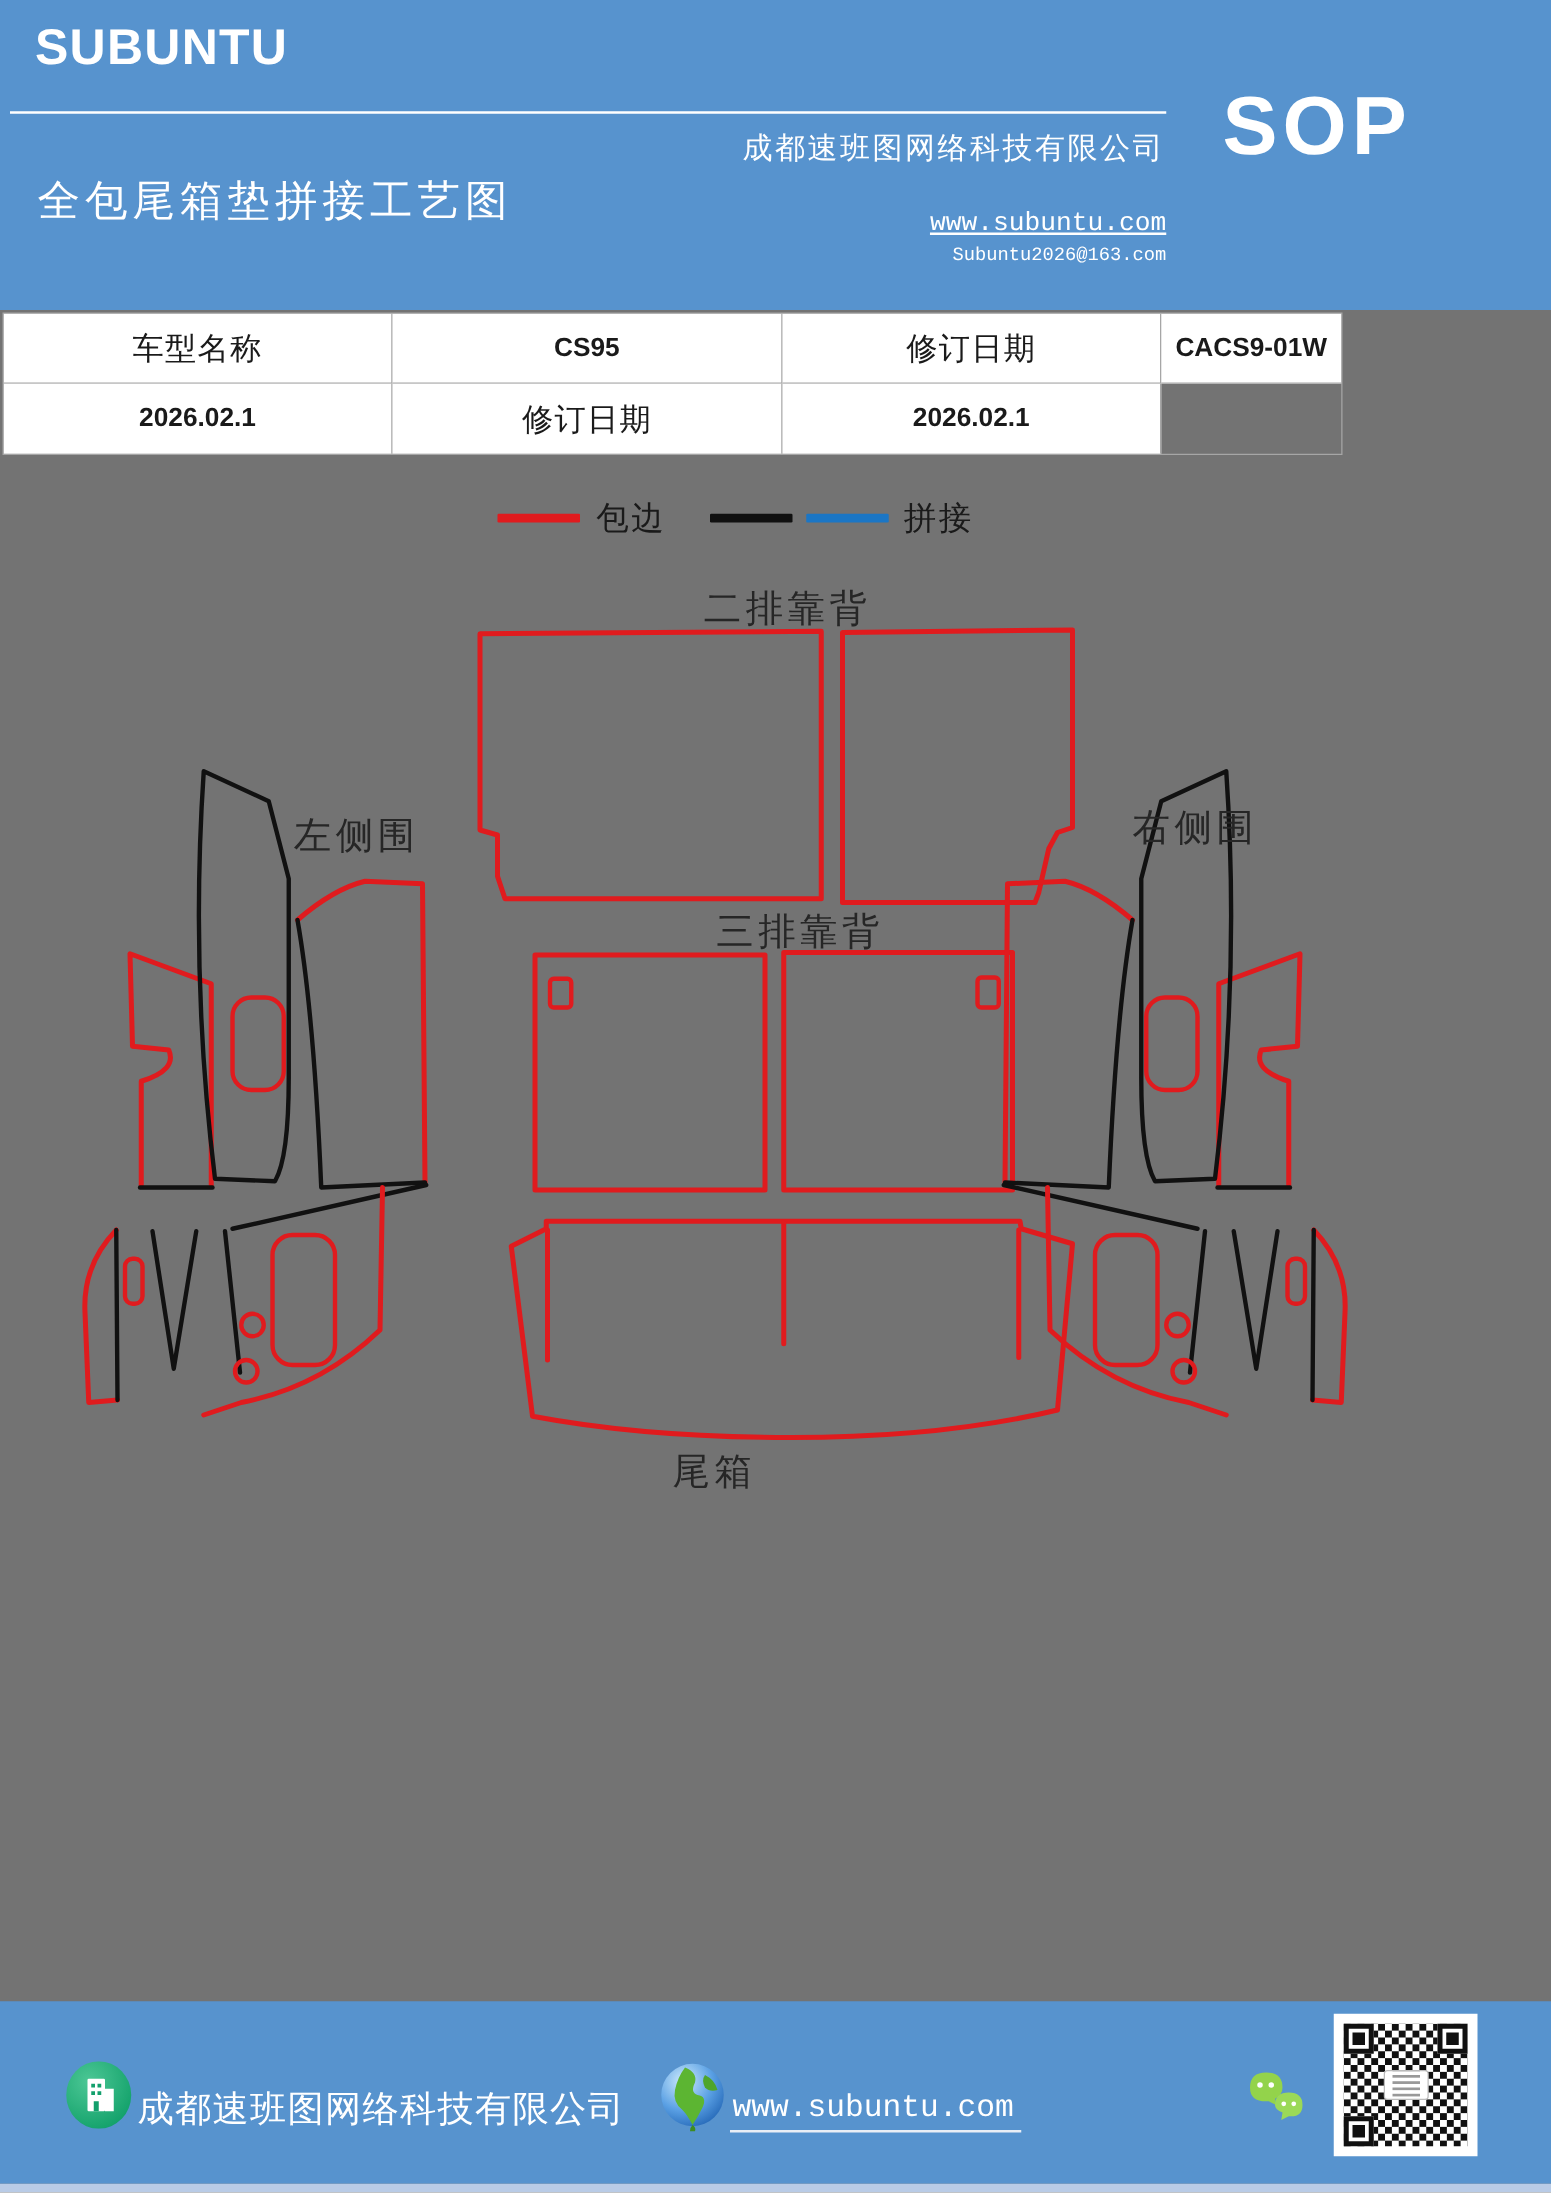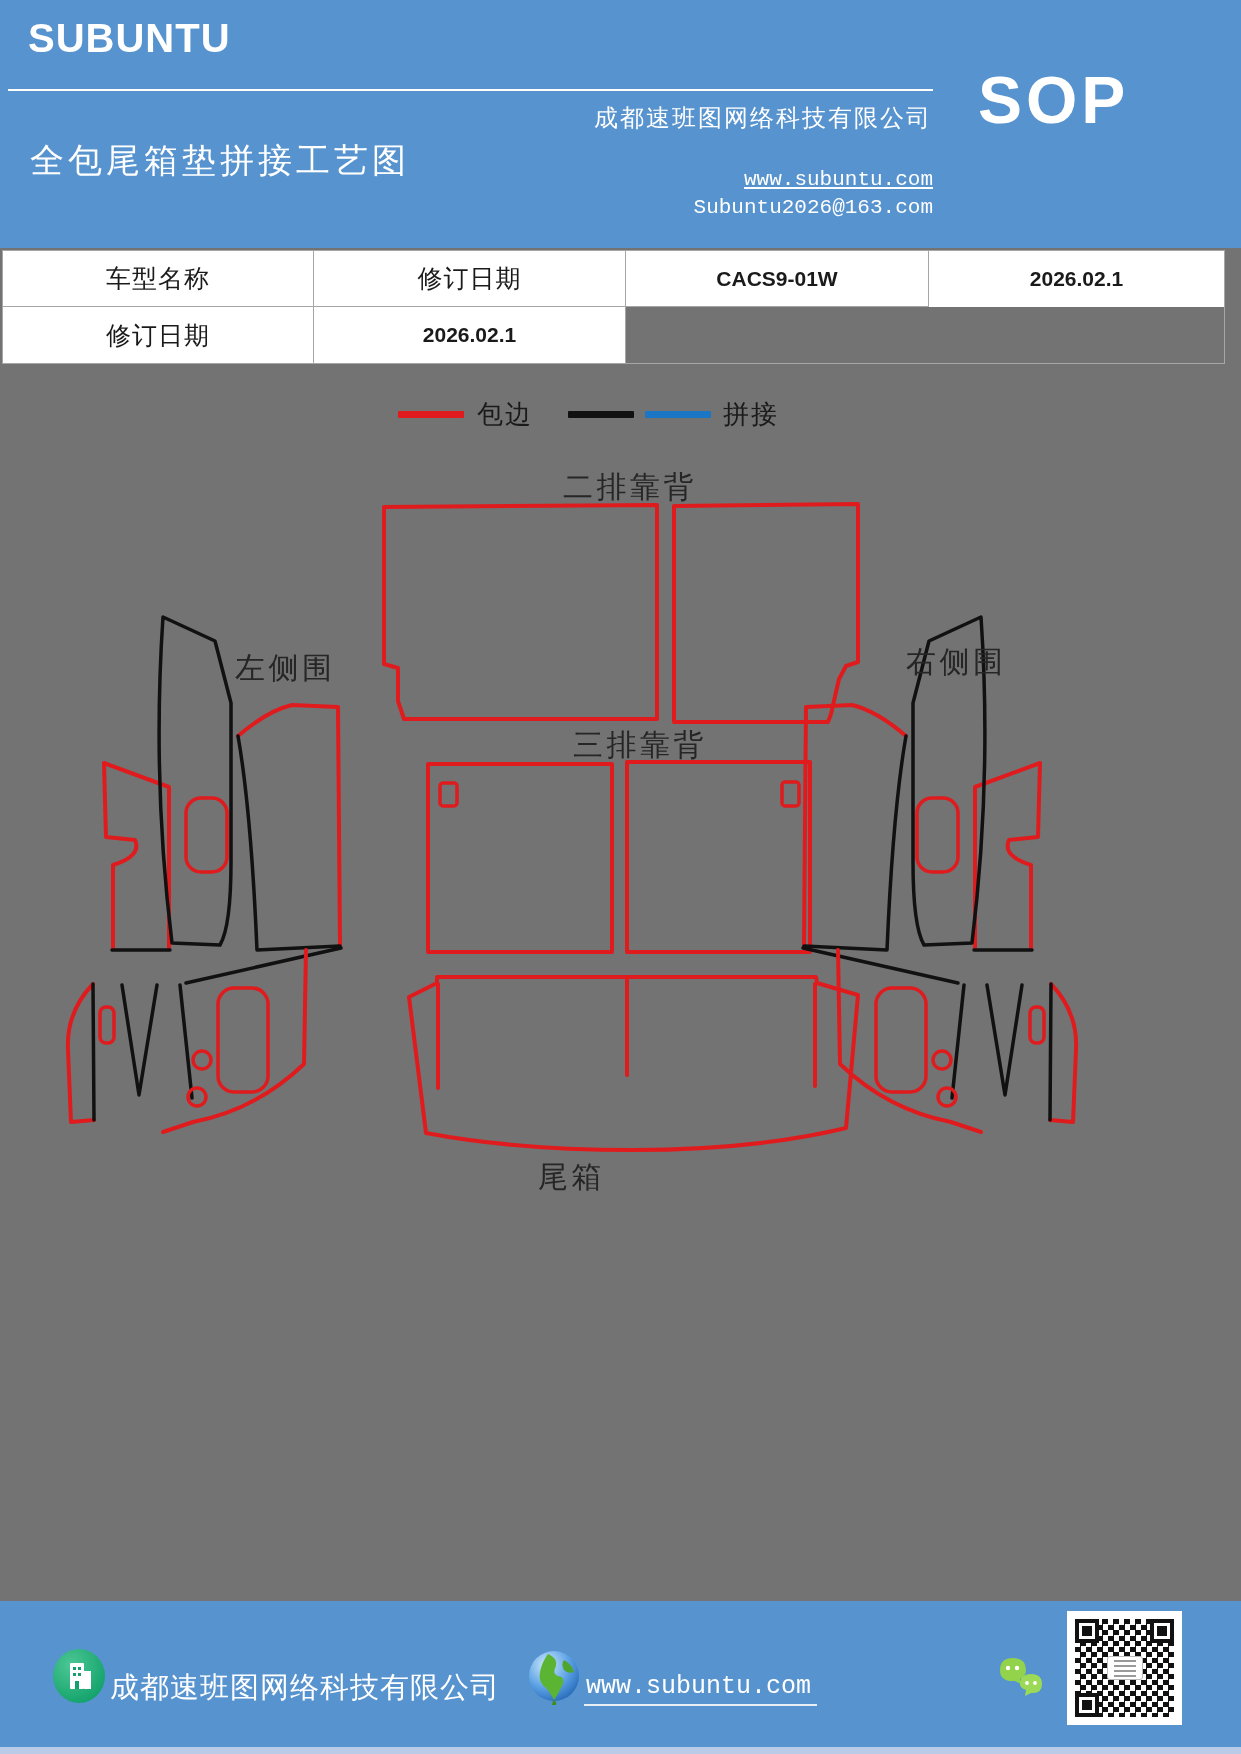--- a/index.html
+++ b/index.html
@@ -13,26 +13,26 @@
   .header { position:absolute; left:0; top:0; width:1241px; height:248px; background:#5793CE; }
   .brand { position:absolute; left:28px; top:16px; color:#fff; font-size:40px; font-weight:bold;
            letter-spacing:1px; font-family:"Liberation Sans", sans-serif; }
   .header-rule { position:absolute; left:8px; top:89px; width:925px; height:2px; background:#fff; }
   .doc-title { position:absolute; left:30px; top:138px; color:#fff; font-size:34px; font-weight:normal;
                letter-spacing:4px; font-family:"Liberation Serif", serif; }
   .hdr-company { position:absolute; right:309px; top:102px; color:#fff; font-size:24px;
                  letter-spacing:2px; font-family:"Liberation Serif", serif; }
   .hdr-web { position:absolute; right:308px; top:168px; color:#fff; font-size:21px;
              font-family:"Liberation Mono", monospace; text-decoration:underline; cursor:pointer; }
-  .hdr-mail { position:absolute; right:308px; top:196px; color:#fff; font-size:21px;
+  .hdr-mail { position:absolute; right:308px; top:196px; color:#fff; font-size:15px;
               font-family:"Liberation Mono", monospace; }
   .sop-badge { position:absolute; left:978px; top:62px; color:#fff; font-size:66px; font-weight:bold;
                letter-spacing:4px; font-family:"Liberation Sans", sans-serif; }
   
-  .info-table { position:absolute; left:2px; top:250px; width:1223px;
+  .info-table { position:absolute; left:2px; top:250px; width:1072px;
                 display:grid; grid-template-columns:311px 312px 303px 1fr;
                 border:1px solid #a6a6a6; }
   .info-table .cell { height:56px; border-right:1px solid #a6a6a6; border-bottom:1px solid #a6a6a6;
                       display:flex; align-items:center; justify-content:center; color:#1a1a1a; background:#fff; }
   .info-table .cell:nth-child(4n) { border-right:none; }
   .info-table .cell.r2 { border-bottom:none; }
   .cell.zh { font-family:"Liberation Serif", serif; font-size:25px; letter-spacing:1px; }
   .cell.val { font-size:21px; font-weight:600; }
   
   .legend { position:absolute; left:398px; top:398px; height:32px; display:flex; align-items:center; }
@@ -73,20 +73,21 @@
     <div class="header-rule"></div>
     <div class="doc-title">全包尾箱垫拼接工艺图</div>
     <div class="hdr-company">成都速班图网络科技有限公司</div>
     <div class="hdr-web">www.subuntu.com</div>
     <div class="hdr-mail">Subuntu2026@163.com</div>
     <div class="sop-badge">SOP</div>
   </div>
 
   <div class="info-table">
     <div class="cell zh">车型名称</div>
+    <div class="cell val">CS95</div>
     <div class="cell zh">修订日期</div>
     <div class="cell val">CACS9-01W</div>
     <div class="cell val r2">2026.02.1</div>
     <div class="cell zh r2">修订日期</div>
     <div class="cell val r2">2026.02.1</div>
   </div>
 
   <div class="legend">
     <div class="leg-line" style="background:#E01B1E;"></div>
     <div style="width:13px;"></div>

